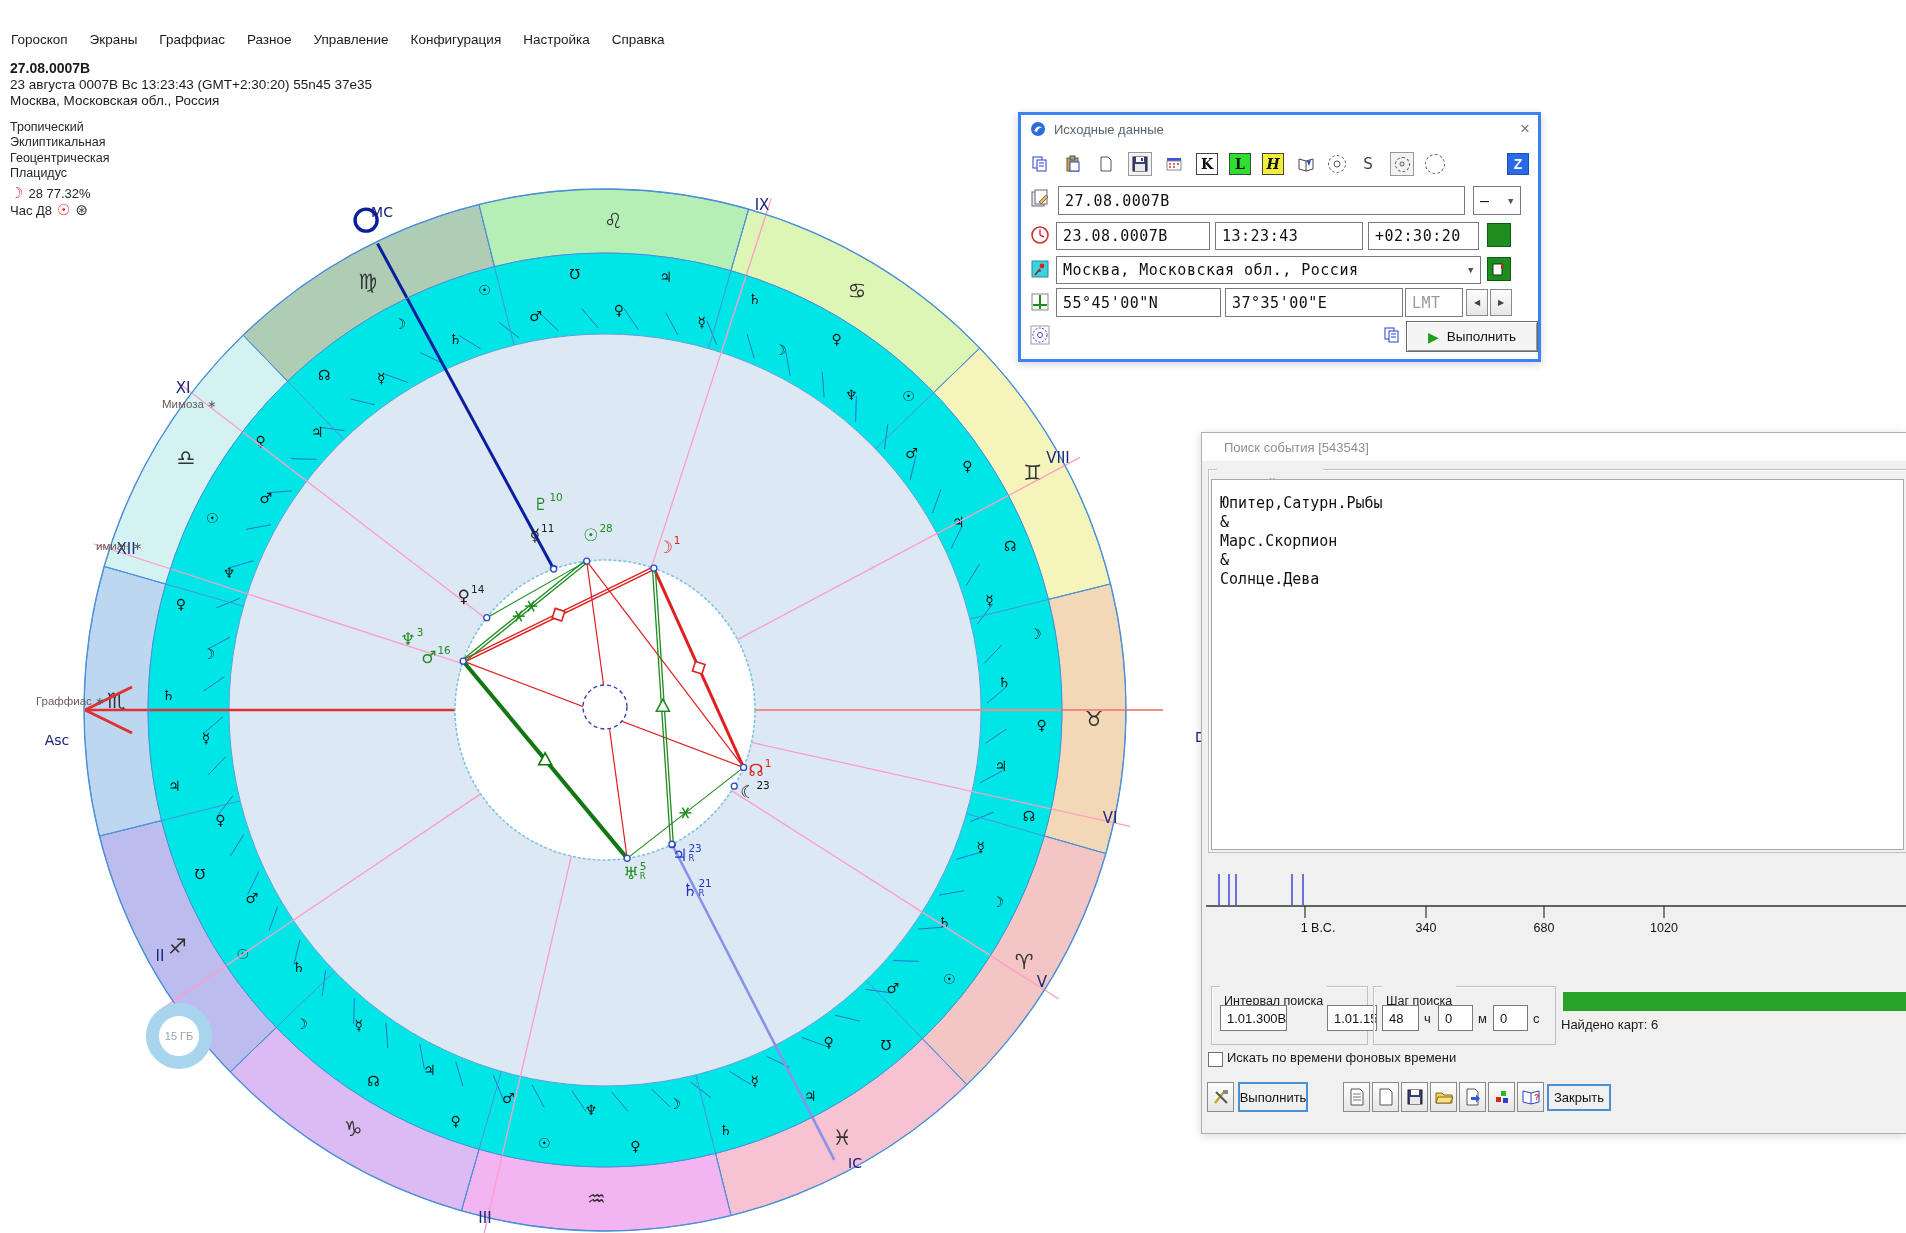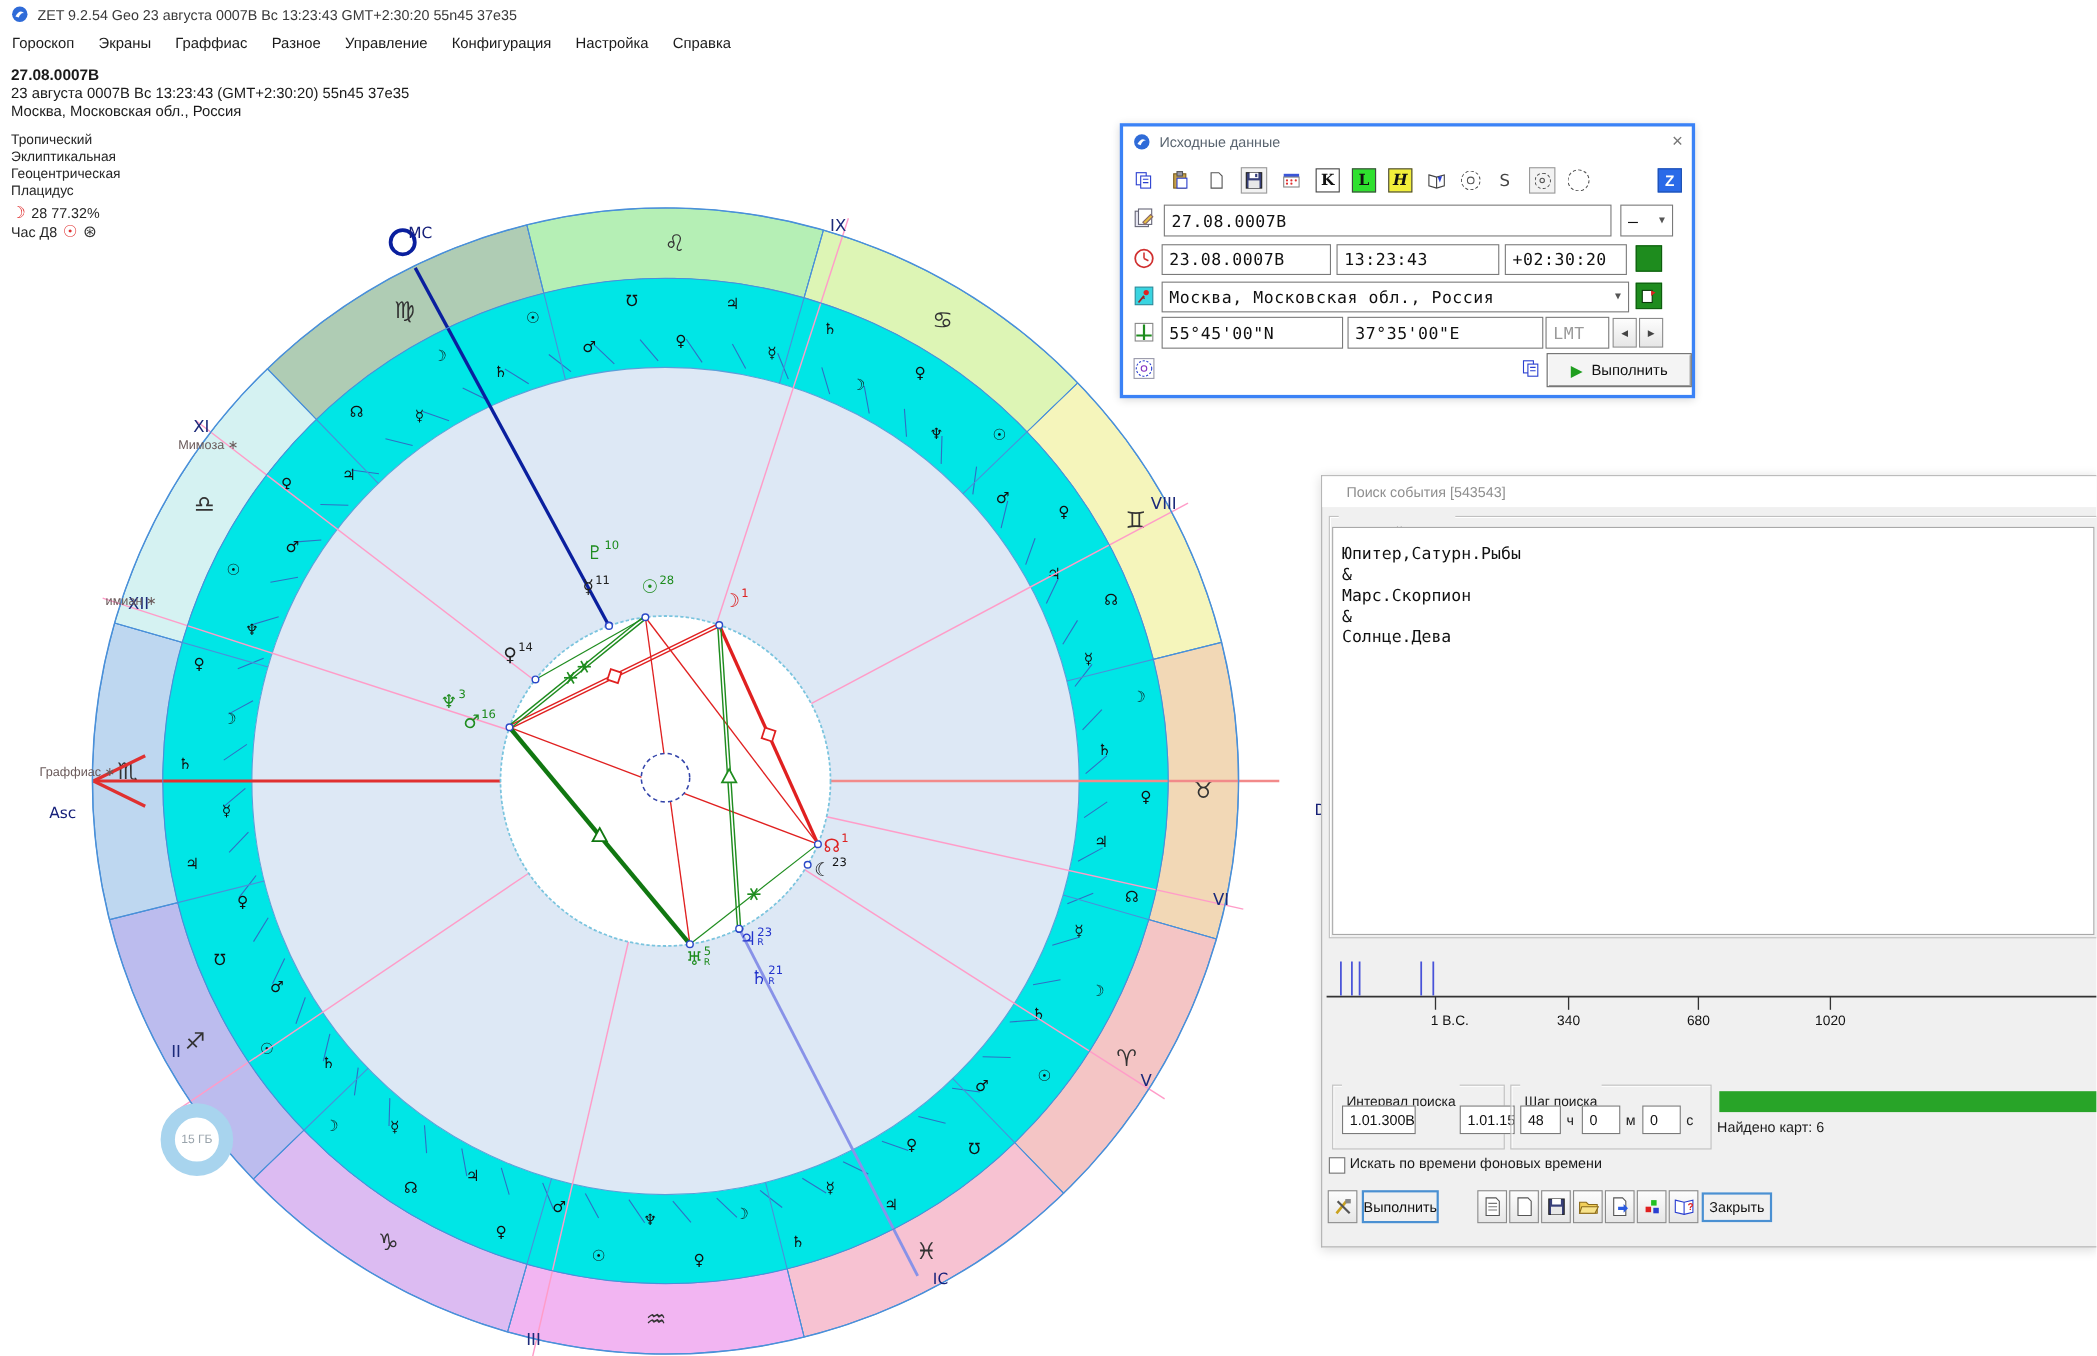--- a/index.html
+++ b/index.html
@@ -87,29 +87,20 @@
   .act-btn{position:absolute;height:30px;box-sizing:border-box;border:2px solid #4a90d2;background:#f0f0f0;
            font-size:13px;color:#111;display:flex;align-items:center;justify-content:center;}
   .ibtn{position:absolute;top:649px;width:27px;height:30px;box-sizing:border-box;border:1px solid #8a8a8a;
         background:linear-gradient(#fdfdfd,#e6e6e6);display:flex;align-items:center;justify-content:center;}
 </style>
 </head>
 <body>
 
 <div id="screen">
 
-  <div id="titlebar">
-    <span class="ticon">
-      <svg width="16" height="16">
-          <circle cx="8" cy="8" r="7" fill="#2f6bd8"></circle>
-          <path d="M4 10 Q8 3 12 7 Q9 6 7 11 Z" fill="#fff"></path>
-        </svg>
-    </span>
-    <span>ZET 9.2.54 Geo   23 августа 0007B Вс  13:23:43 GMT+2:30:20 55n45  37e35</span>
-  </div>
 
   <nav id="menubar">
       <span class="menu-item">Гороскоп</span>
       <span class="menu-item">Экраны</span>
       <span class="menu-item">Граффиас</span>
       <span class="menu-item">Разное</span>
       <span class="menu-item">Управление</span>
       <span class="menu-item">Конфигурация</span>
       <span class="menu-item">Настройка</span>
       <span class="menu-item">Справка</span>

